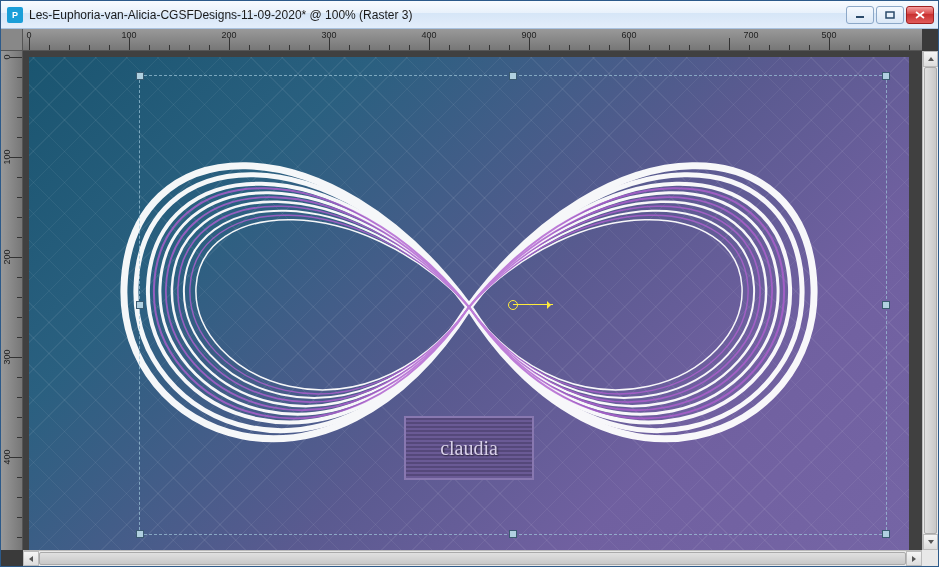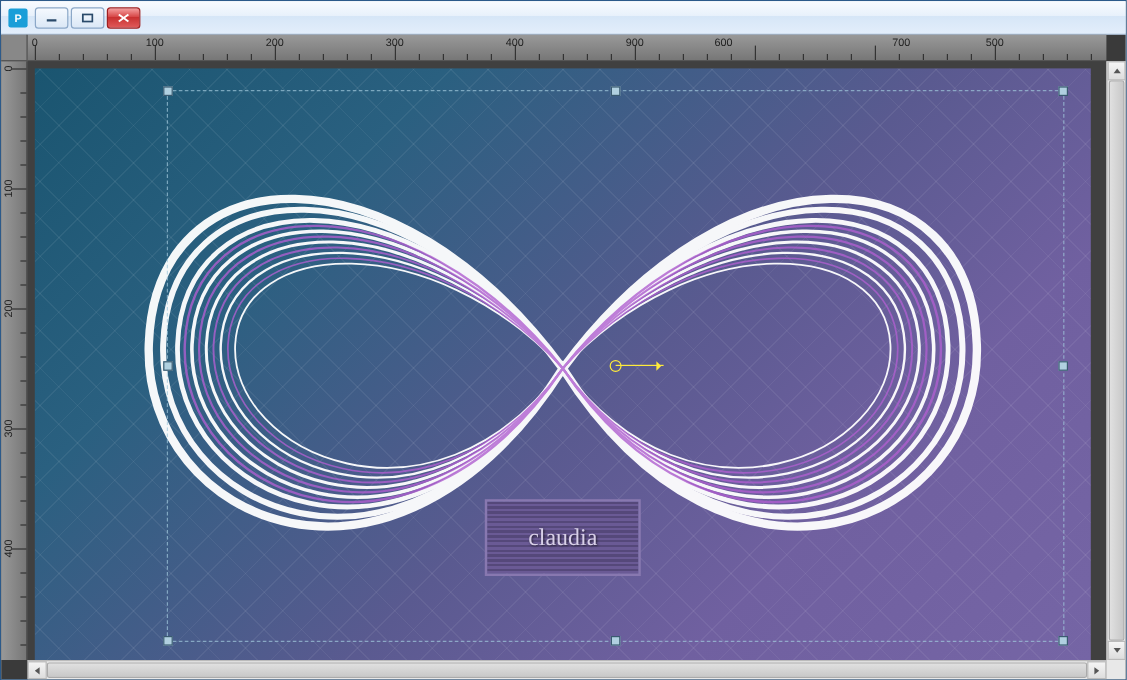--- a/index.html
+++ b/index.html
@@ -156,20 +156,21 @@
 </style>
 </head>
 <body>
 
 <div class="window">
 
   <div class="titlebar">
     <div class="app-icon">
       <span>P</span>
     </div>
+    <div class="title-text">Les-Euphoria-van-Alicia-CGSFDesigns-11-09-2020* @ 100% (Raster 3)</div>
     <div class="win-controls">
       <div class="win-btn">
         <svg width="10" height="8">
             <line x1="1" y1="6" x2="9" y2="6" stroke="#2a4a6a" stroke-width="2"></line>
           </svg>
       </div>
       <div class="win-btn">
         <svg width="10" height="8">
             <rect x="1" y="1" width="8" height="6" fill="none" stroke="#2a4a6a" stroke-width="1.5"></rect>
           </svg>
@@ -217,21 +218,21 @@
         <div class="tick minor" style="left: 446px;"></div>
         <div class="tick minor" style="left: 466px;"></div>
         <div class="tick minor" style="left: 486px;"></div>
         <div class="tick major" style="left: 506px;"></div>
         <div class="label" style="left: 506px;">900</div>
         <div class="tick minor" style="left: 526px;"></div>
         <div class="tick minor" style="left: 546px;"></div>
         <div class="tick minor" style="left: 566px;"></div>
         <div class="tick minor" style="left: 586px;"></div>
         <div class="tick major" style="left: 606px;"></div>
-        <div class="label" style="left: 580px;">600</div>
+        <div class="label" style="left: 606px;">600</div>
         <div class="tick minor" style="left: 626px;"></div>
         <div class="tick minor" style="left: 646px;"></div>
         <div class="tick minor" style="left: 666px;"></div>
         <div class="tick minor" style="left: 686px;"></div>
         <div class="tick major" style="left: 706px;"></div>
         <div class="label" style="left: 728px;">700</div>
         <div class="tick minor" style="left: 726px;"></div>
         <div class="tick minor" style="left: 746px;"></div>
         <div class="tick minor" style="left: 766px;"></div>
         <div class="tick minor" style="left: 786px;"></div>

